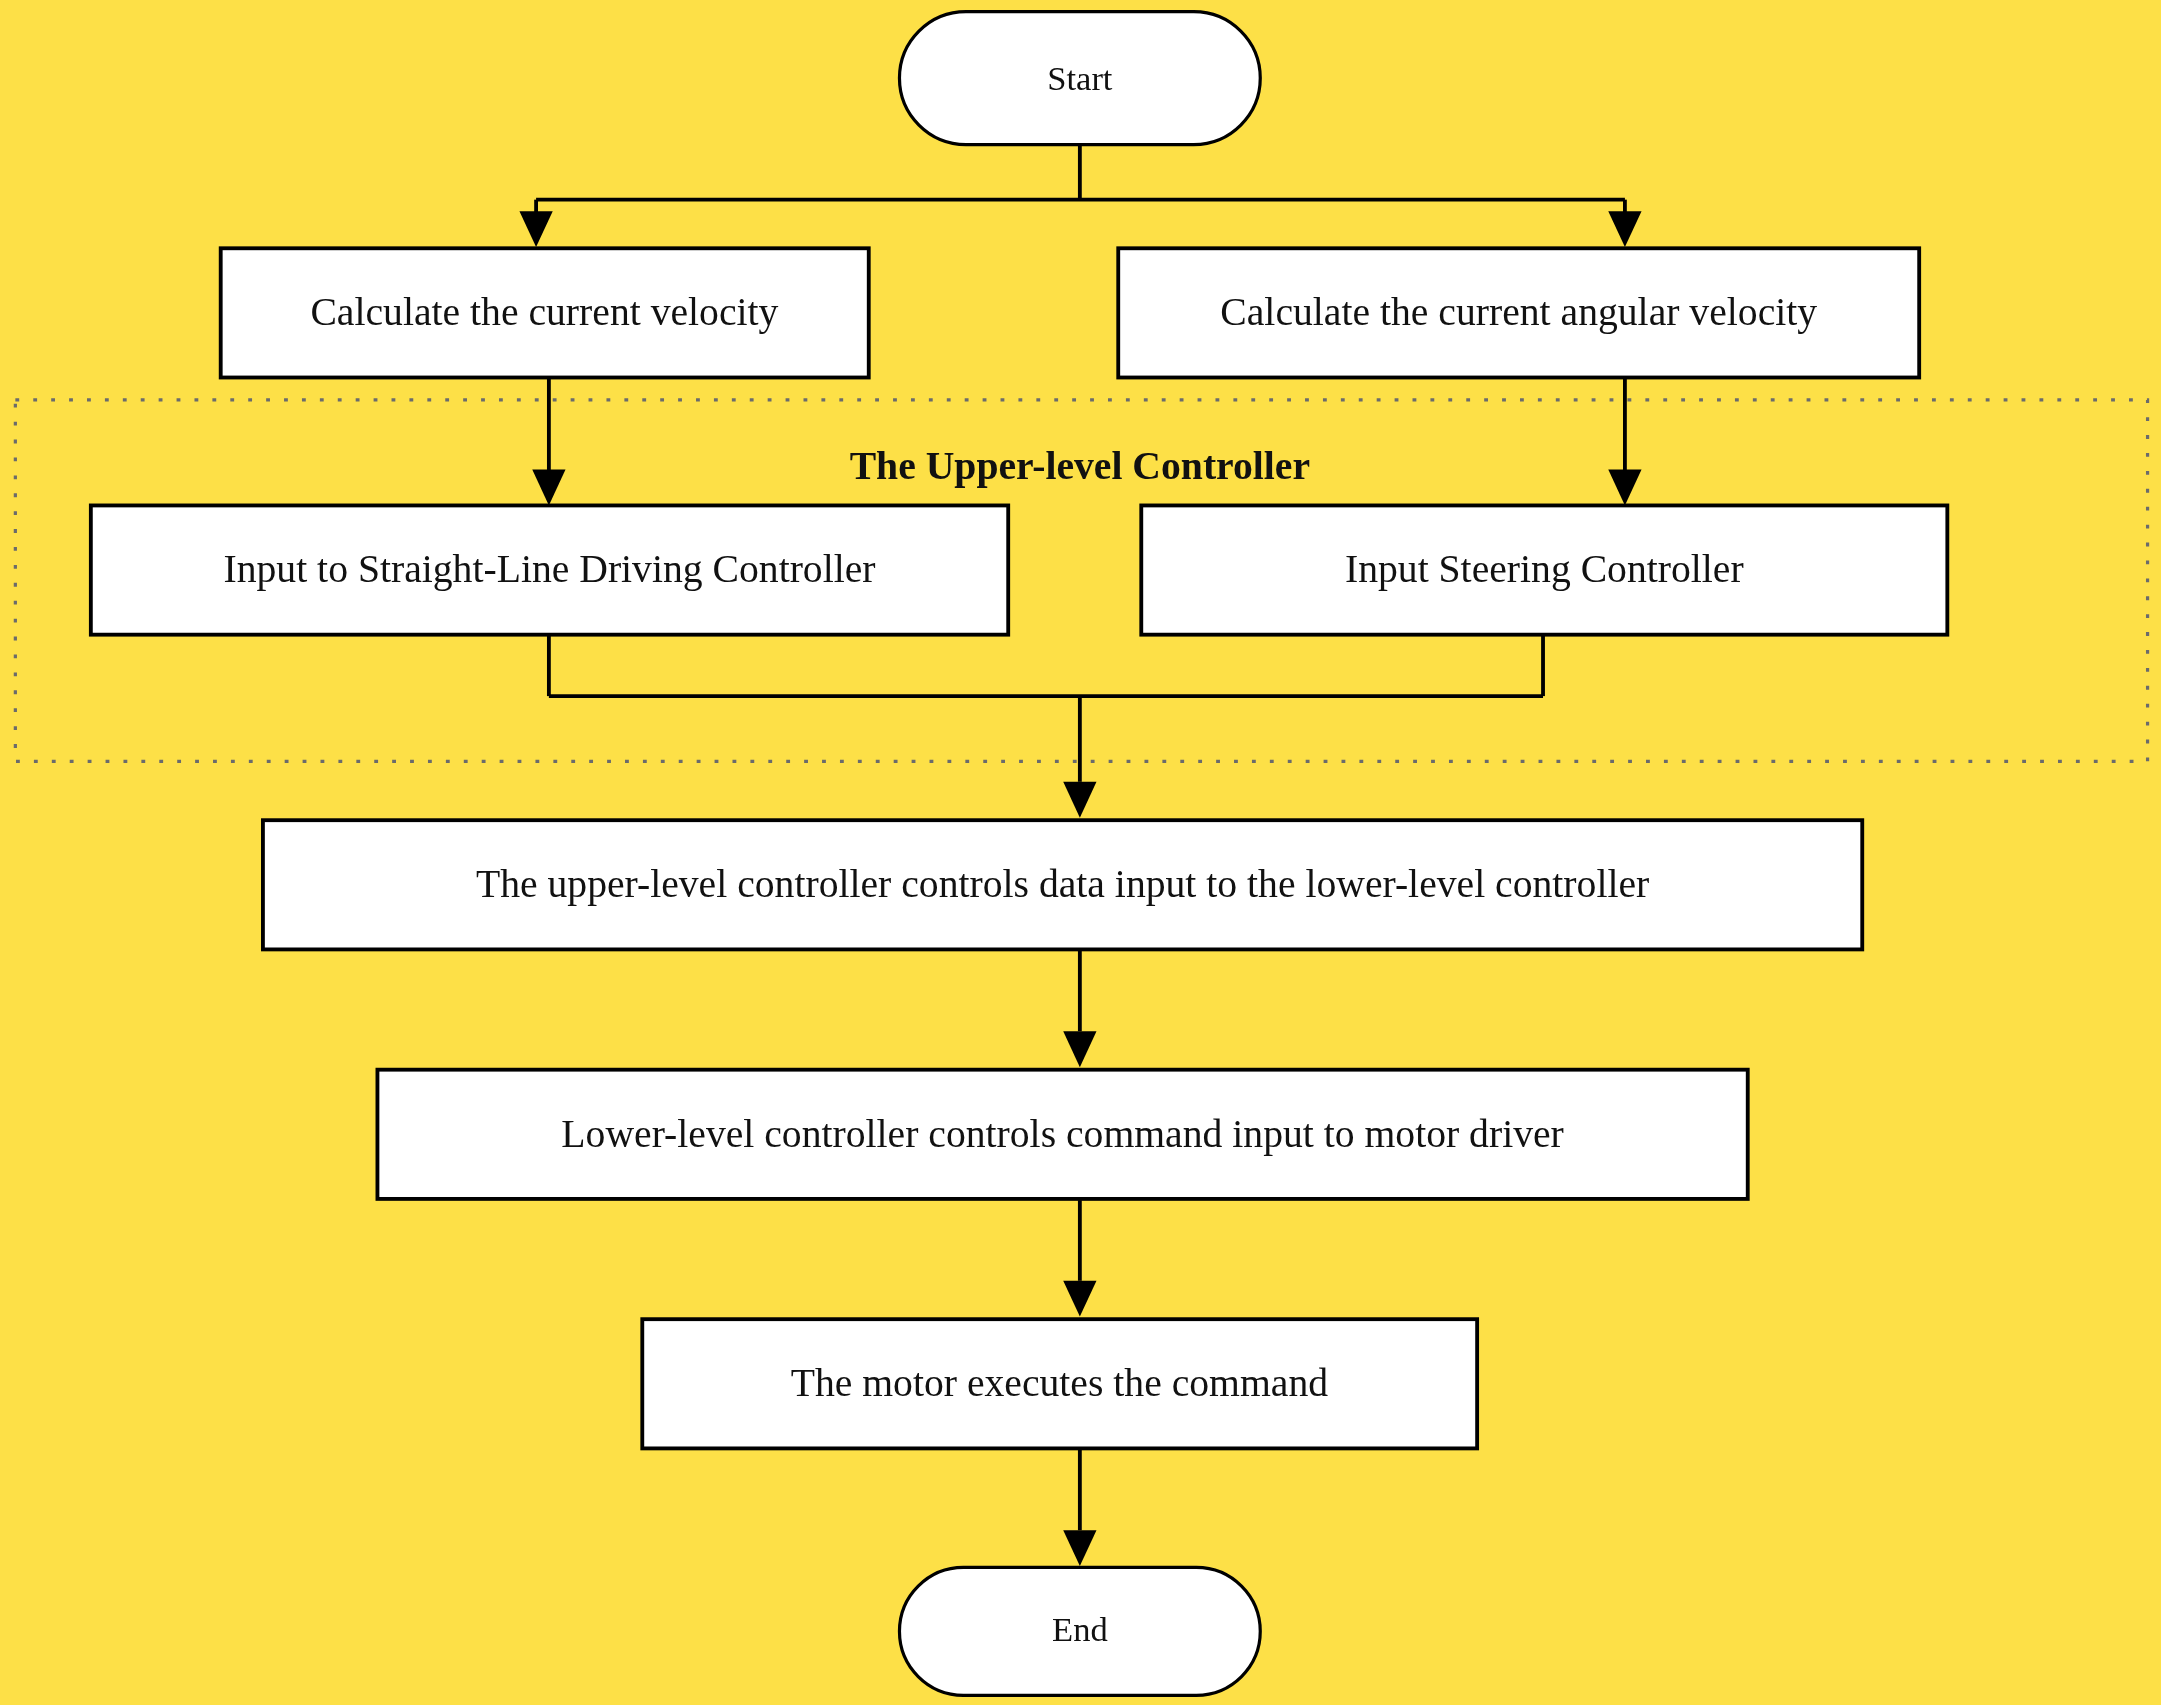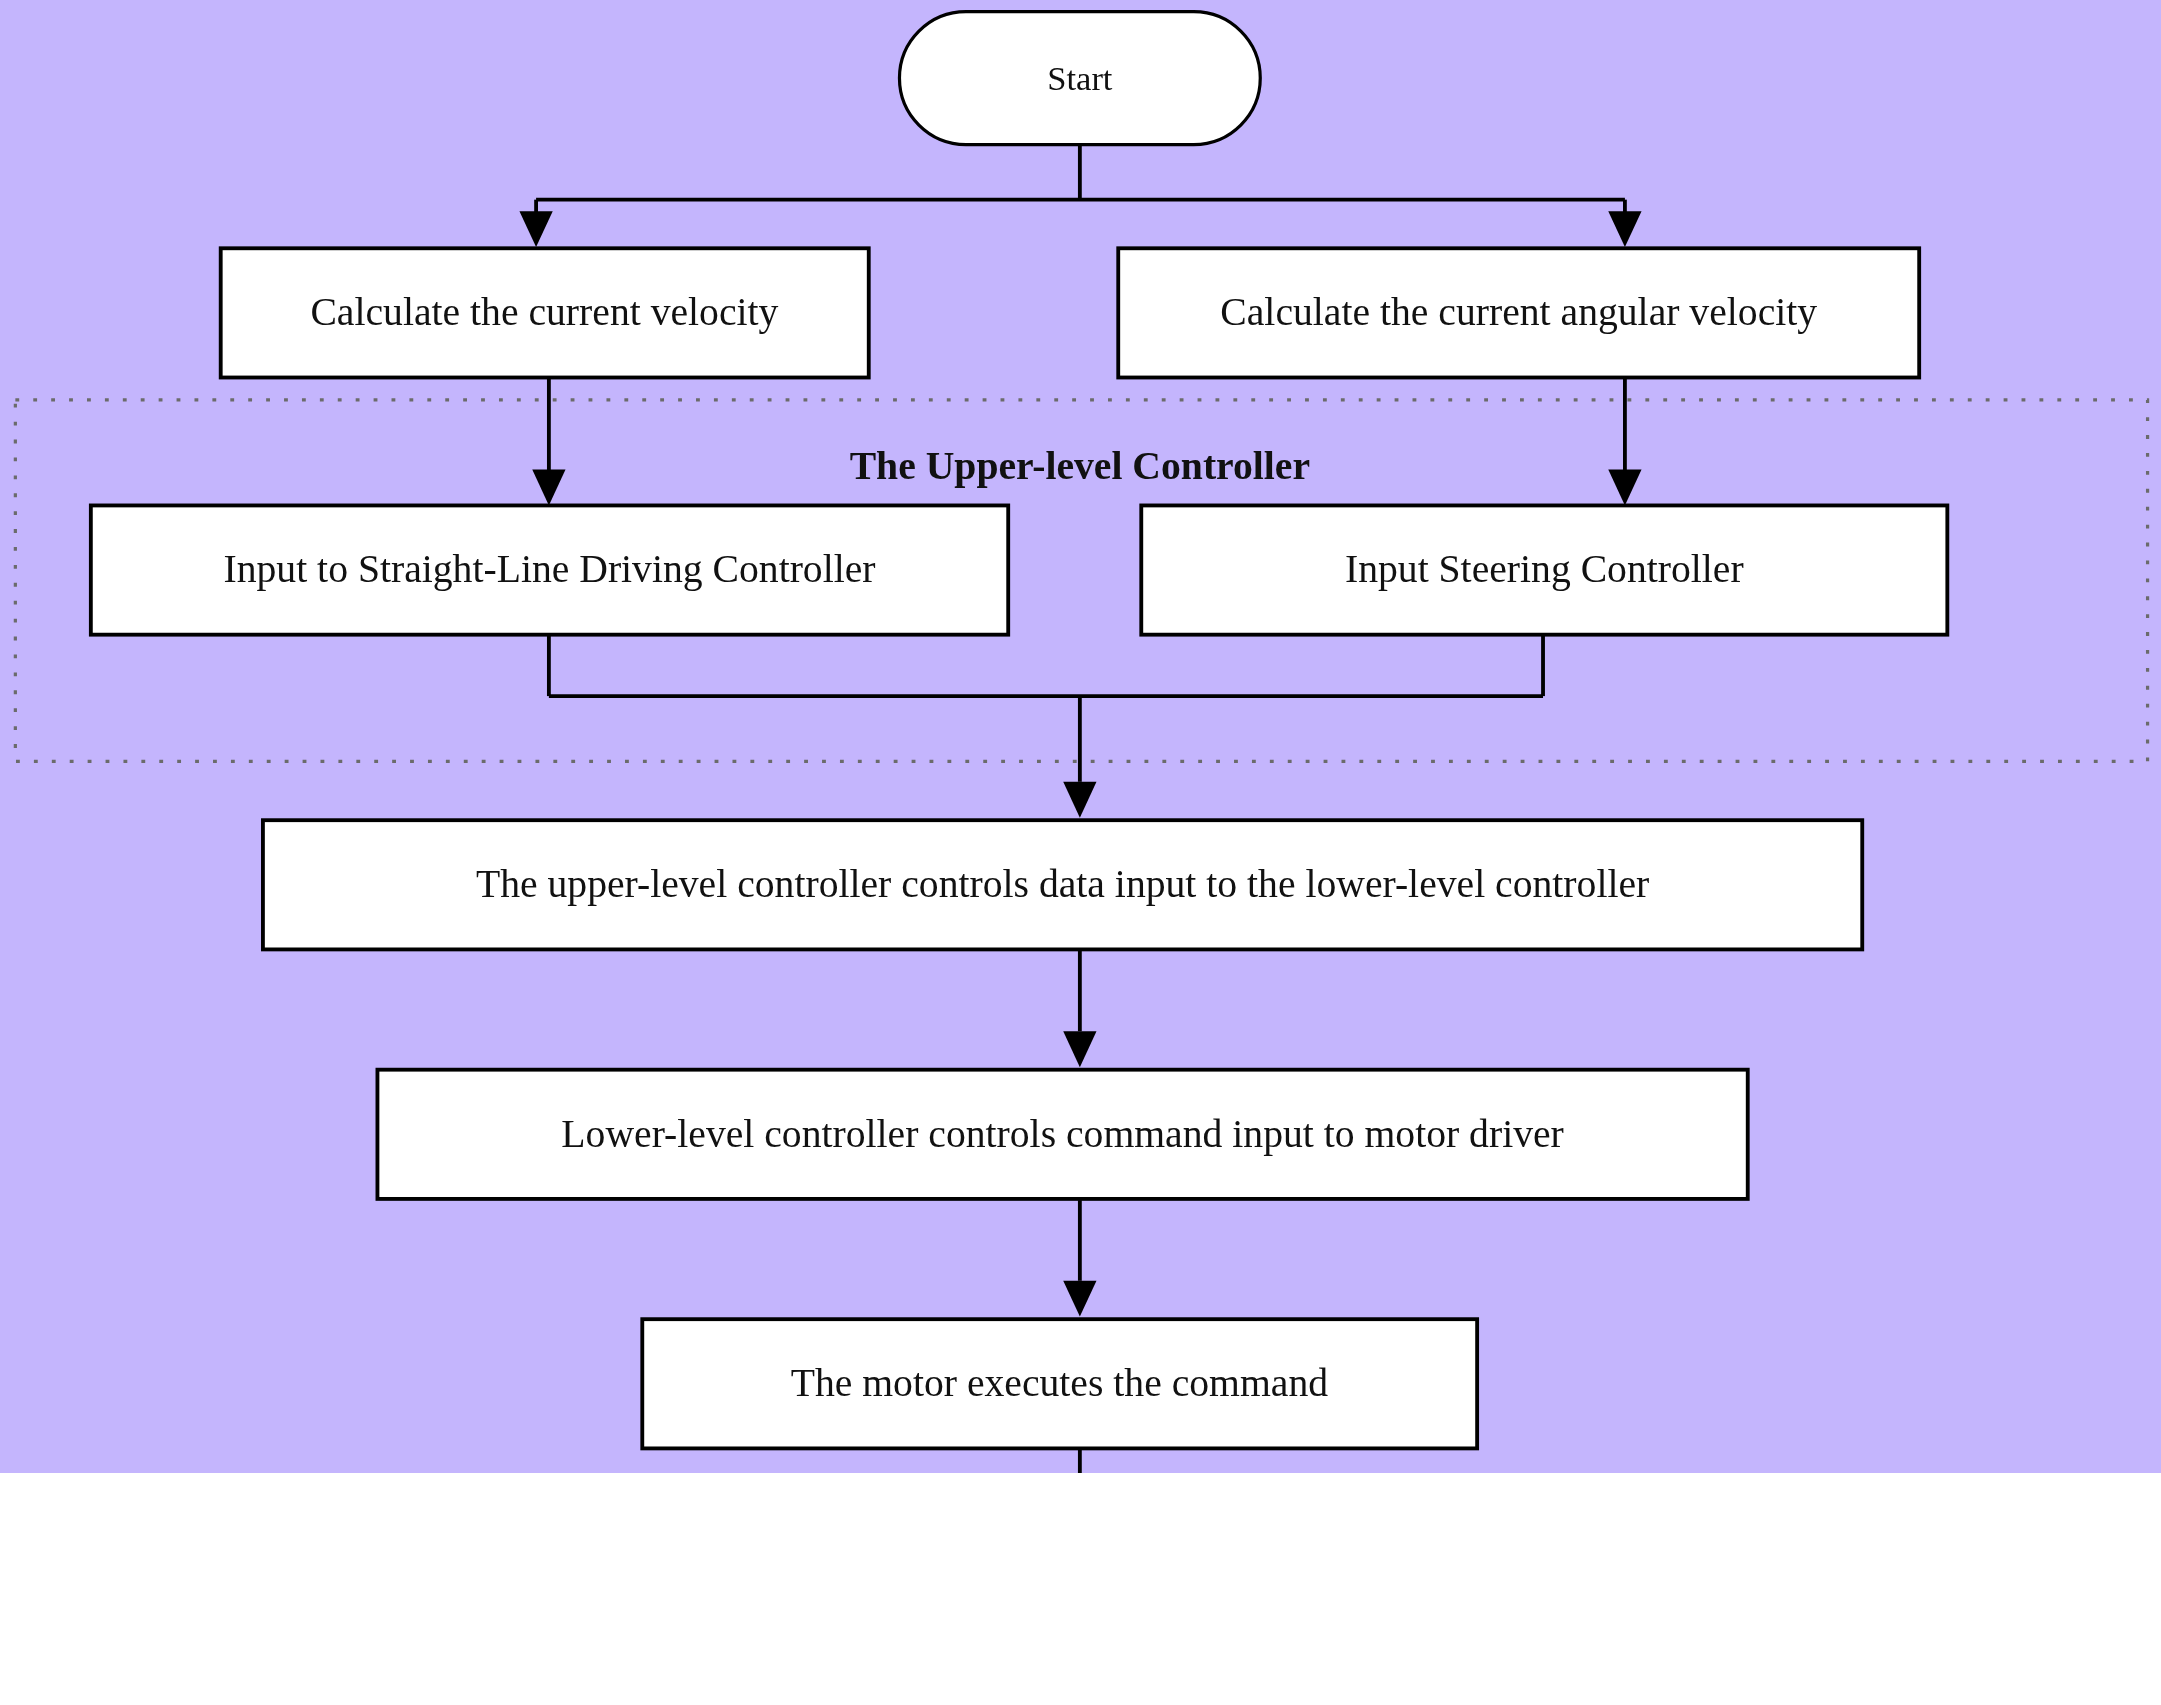--- a/index.html
+++ b/index.html
@@ -6,22 +6,22 @@
     margin: 0;
     padding: 0;
     background: #ffffff;
   }
   body {
     font-family: "Liberation Serif", "DejaVu Serif", serif;
   }
   #flowchart-root {
     position: relative;
     width: 2161px;
-    height: 1473px;
-    background: #c4b5fd;
+    height: 1705px;
+    background: #fde047;
     overflow: hidden;
   }
   #flow-svg {
     position: absolute;
     left: 0;
     top: 0;
     width: 2161px;
     height: 1705px;
     display: block;
   }

